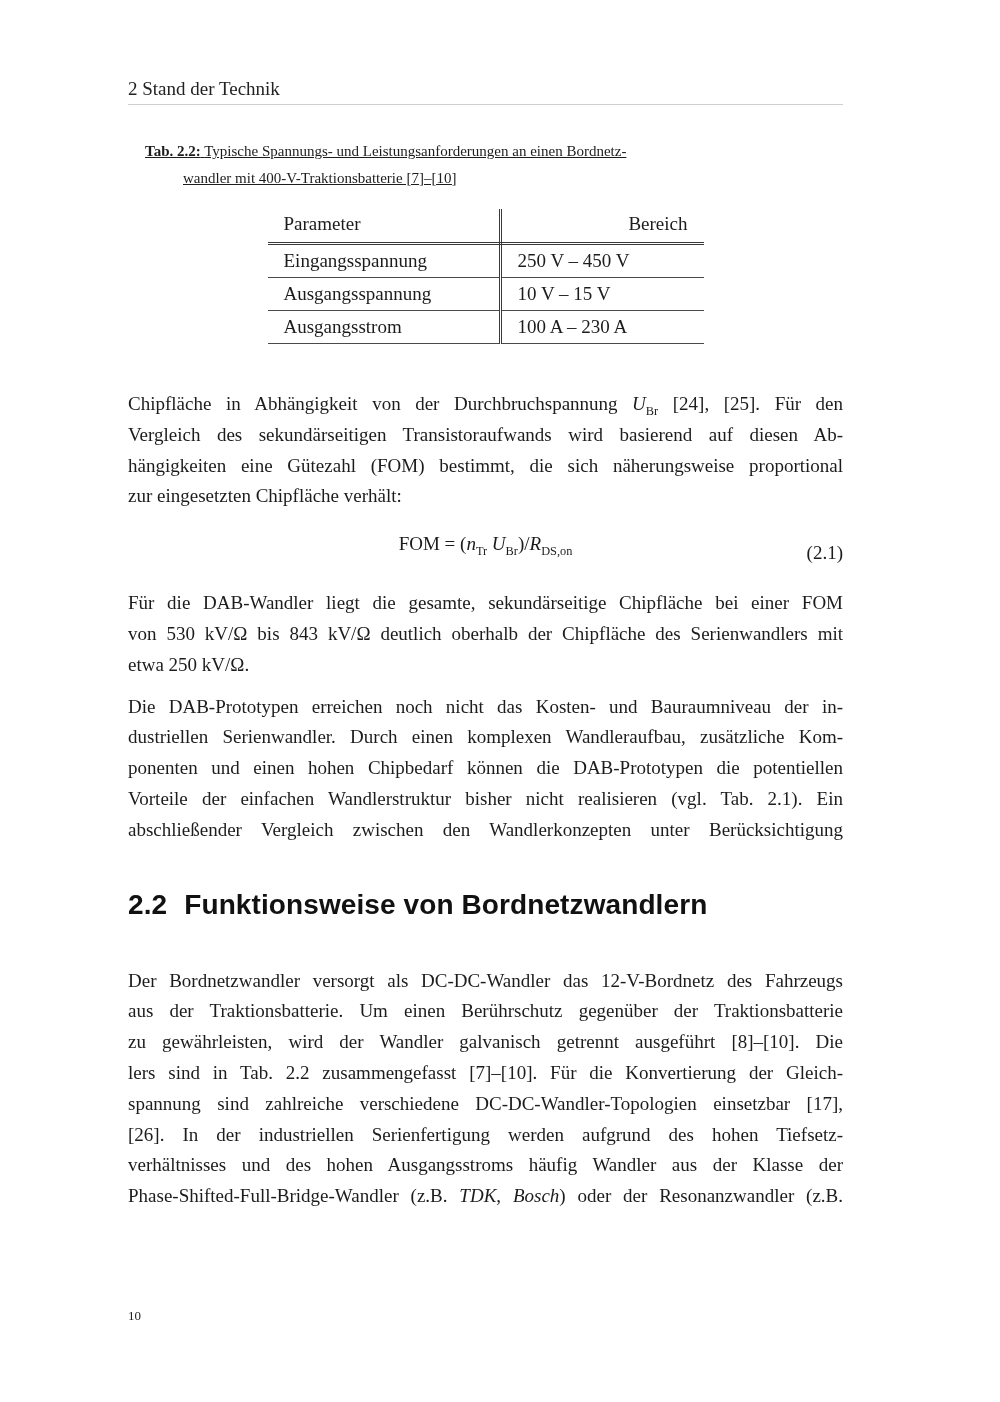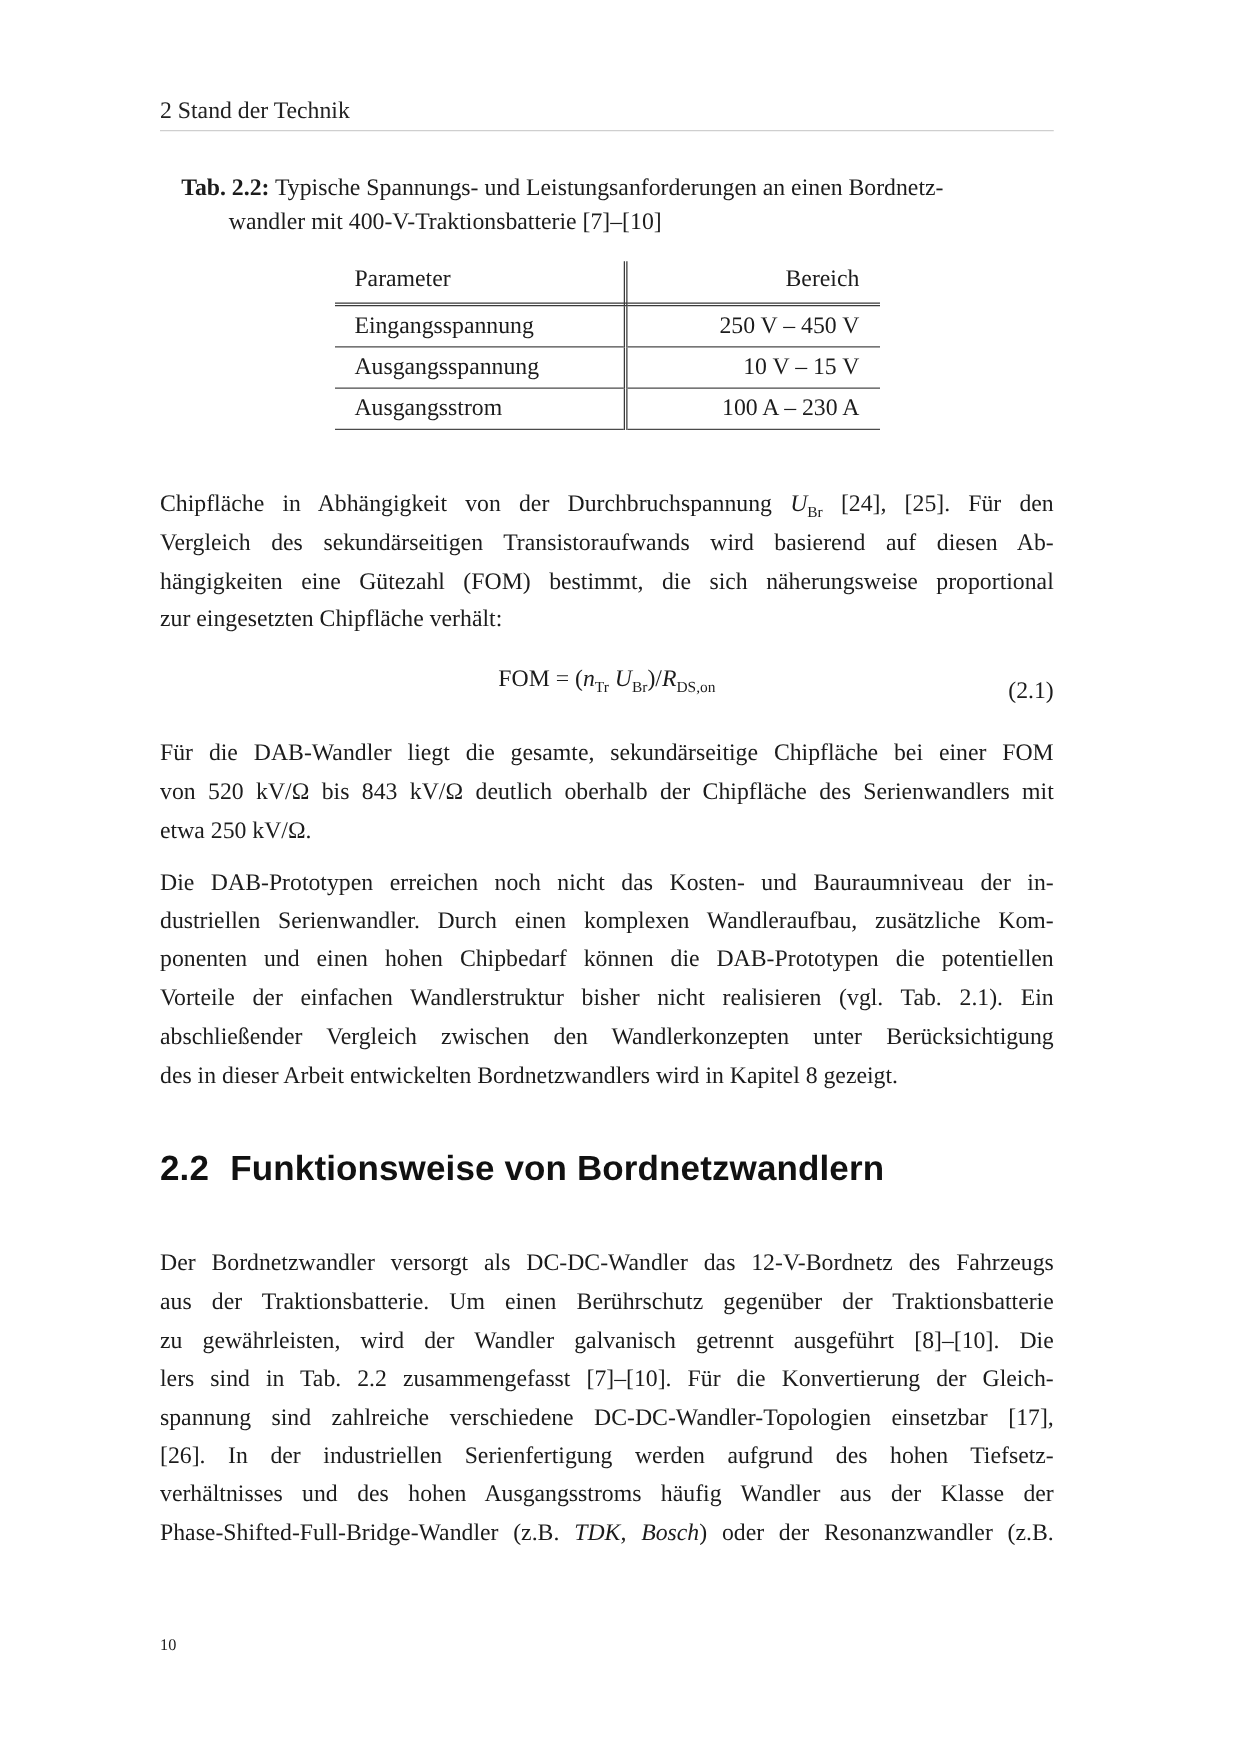--- a/index.html
+++ b/index.html
@@ -18,41 +18,41 @@
     padding-top: 78px;
     font-size: 19px; line-height: 22px;
     color: #222;
   }
   .header-rule {
     border: none; border-top: 1px solid #cfcfcf;
     margin: 4px 0 0 0; width: 715px;
   }
 
   
-  .caption { margin: 33px 0 0 17px; font-size: 19px; line-height: 26.5px; color: #1c1c1c; }
+  .caption { margin: 33px 0 0 17px; font-size: 15px; line-height: 26.5px; color: #1c1c1c; text-decoration: underline; }
   .caption .cap-label { font-weight: bold; }
   .caption .cap-line2 { margin-left: 38px; }
 
   
   .spec-table {
     border-collapse: collapse;
     margin: 18px auto 0 auto;
     font-size: 19px;
     color: #1c1c1c;
   }
   .spec-table th {
     font-weight: normal;
     padding: 4px 16px 7px 16px;
     border-bottom: 3px double #3a3a3a;
     text-align: right;
   }
   .spec-table td {
     padding: 5px 16px;
     border-bottom: 1px solid #4a4a4a;
-    text-align: right;
+    text-align: left;
   }
   .spec-table th:first-child, .spec-table td:first-child {
     border-right: 3px double #3a3a3a;
     text-align: left;
     min-width: 185px;
     padding-right: 30px;
   }
   .spec-table th:last-child, .spec-table td:last-child { min-width: 170px; }
 
   
@@ -139,31 +139,30 @@
         <div class="tline noj">zur eingesetzten Chipfläche verhält:</div>
       </div>
 
     <div class="eq-row">
       <span class="eq">FOM = (<i>n</i><sub>Tr</sub> <i>U</i><sub>Br</sub>)/<i>R</i><sub>DS,on</sub></span>
       <span class="eq-number">(2.1)</span>
     </div>
 
     <div class="para p2">
         <div class="tline">Für die DAB-Wandler liegt die gesamte, sekundärseitige Chipfläche bei einer FOM</div>
-        <div class="tline">von 520 kV/Ω bis 843 kV/Ω deutlich oberhalb der Chipfläche des Serienwandlers mit</div>
+        <div class="tline">von 530 kV/Ω bis 843 kV/Ω deutlich oberhalb der Chipfläche des Serienwandlers mit</div>
         <div class="tline noj">etwa 250 kV/Ω.</div>
       </div>
 
     <div class="para p3">
         <div class="tline">Die DAB-Prototypen erreichen noch nicht das Kosten- und Bauraumniveau der in-</div>
         <div class="tline">dustriellen Serienwandler. Durch einen komplexen Wandleraufbau, zusätzliche Kom-</div>
         <div class="tline">ponenten und einen hohen Chipbedarf können die DAB-Prototypen die potentiellen</div>
         <div class="tline">Vorteile der einfachen Wandlerstruktur bisher nicht realisieren (vgl. Tab. 2.1). Ein</div>
         <div class="tline">abschließender Vergleich zwischen den Wandlerkonzepten unter Berücksichtigung</div>
-        <div class="tline noj">des in dieser Arbeit entwickelten Bordnetzwandlers wird in Kapitel 8 gezeigt.</div>
       </div>
 
     <h2 class="section-heading"><span class="sec-num">2.2</span><span>Funktionsweise von Bordnetzwandlern</span></h2>
 
     <div class="para p4">
         <div class="tline">Der Bordnetzwandler versorgt als DC-DC-Wandler das 12-V-Bordnetz des Fahrzeugs</div>
         <div class="tline">aus der Traktionsbatterie. Um einen Berührschutz gegenüber der Traktionsbatterie</div>
         <div class="tline">zu gewährleisten, wird der Wandler galvanisch getrennt ausgeführt [8]–[10]. Die</div>
         <div class="tline">lers sind in Tab. 2.2 zusammengefasst [7]–[10]. Für die Konvertierung der Gleich-</div>
         <div class="tline">spannung sind zahlreiche verschiedene DC-DC-Wandler-Topologien einsetzbar [17],</div>

